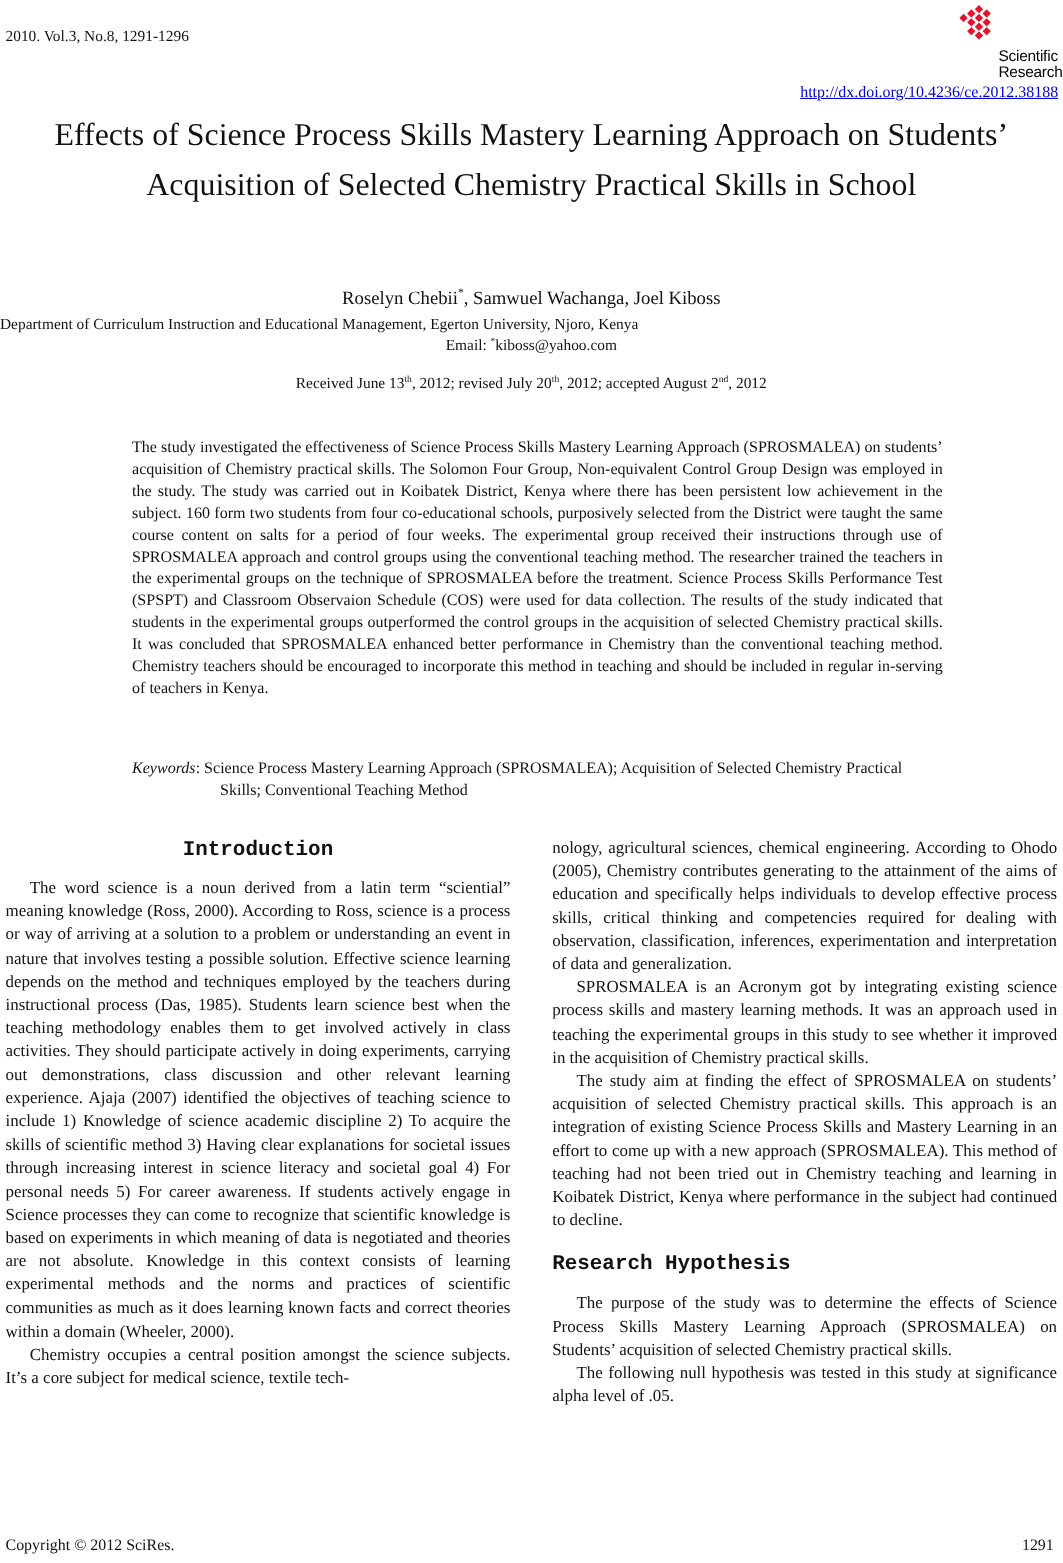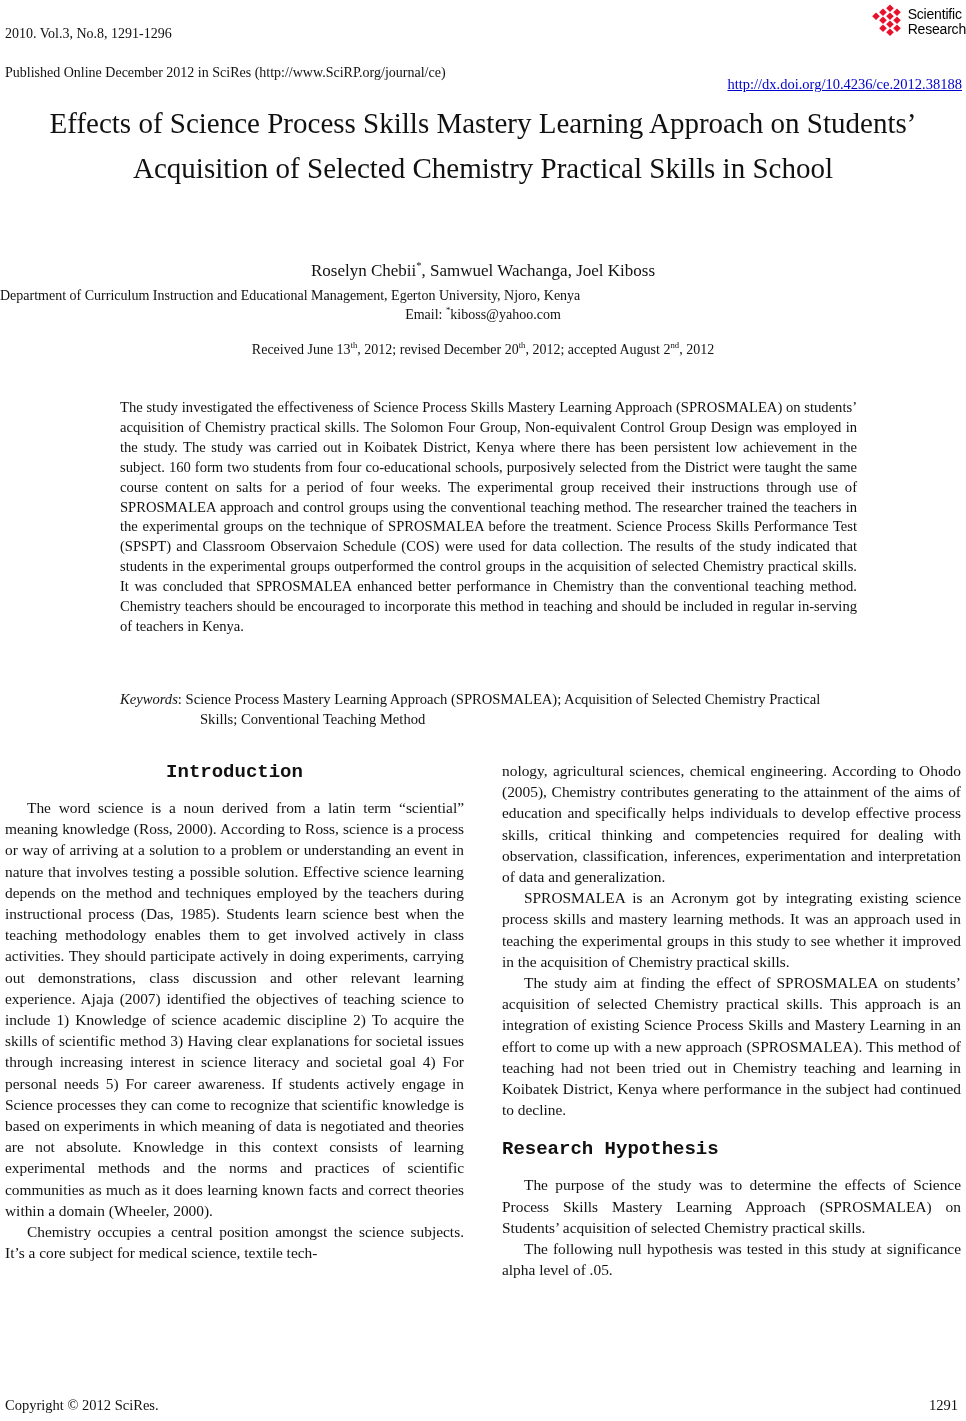--- a/index.html
+++ b/index.html
@@ -17,21 +17,21 @@
     font-size: 14px; line-height: 19.5px; white-space: pre-line;
   }
   .logo {
     position: absolute; top: 3px; right: 0;
     display: flex; align-items: flex-start; gap: 3px;
     overflow: hidden; max-width: 120px;
   }
   .logo-text {
     font-family: "Liberation Sans", sans-serif;
     font-size: 14px; line-height: 14.5px; font-weight: 500;
-    color: #000; padding-top: 4px; letter-spacing: -0.2px;
+    color: #000; padding-top: 4px; letter-spacing: -0.2px; margin-top: 36px;
   }
   .doi {
     position: absolute; top: 40px; right: 4px;
     font-size: 14.5px; color: #0000cc; text-decoration: underline; margin-top: 36px;
   }
 
   
   .title {
     position: absolute; top: 101px; left: 12px; right: 12px;
     text-align: center; font-size: 29px; line-height: 45px; font-weight: 400;
@@ -96,21 +96,20 @@
     position: absolute; top: 1397px; right: 8px; font-size: 14.5px;
   }
 </style>
 </head>
 <body>
 
 <div class="page">
 
   <div class="header-left">
     <div>2010. Vol.3, No.8, 1291-1296</div>
-    <div>Published Online December 2012 in SciRes (http://www.SciRP.org/journal/ce)</div>
   </div>
 
   <div class="logo">
     <svg width="36" height="36" viewBox="0 0 36 36">
       <g fill="#e8112d">
         <path d="M21 1.5 L24.8 5.3 L21 9.1 L17.2 5.3 Z"></path>
         <path d="M28 5.5 L31.8 9.3 L28 13.1 L24.2 9.3 Z"></path>
         <path d="M14 5.5 L17.8 9.3 L14 13.1 L10.2 9.3 Z"></path>
         <path d="M21 9.5 L24.8 13.3 L21 17.1 L17.2 13.3 Z"></path>
         <path d="M28 13.5 L31.8 17.3 L28 21.1 L24.2 17.3 Z"></path>
@@ -136,21 +135,21 @@
     <span>Roselyn Chebii</span><sup>*</sup><span>, Samwuel Wachanga, Joel Kiboss</span>
   </div>
 
   <div class="affiliation">Department of Curriculum Instruction and Educational Management, Egerton University, Njoro, Kenya</div>
 
   <div class="email">
     <span>Email: </span><sup>*</sup><span>kiboss@yahoo.com</span>
   </div>
 
   <div class="received">
-    <span>Received June 13</span><sup>th</sup><span>, 2012; revised December 20</span><sup>th</sup><span>, 2012; accepted August 2</span><sup>nd</sup><span>, 2012</span>
+    <span>Received June 13</span><sup>th</sup><span>, 2012; revised July 20</span><sup>th</sup><span>, 2012; accepted August 2</span><sup>nd</sup><span>, 2012</span>
   </div>
 
   <div class="abstract">The study investigated the effectiveness of Science Process Skills Mastery Learning Approach (SPROSMALEA) on students’ acquisition of Chemistry practical skills. The Solomon Four Group, Non-equivalent Control Group Design was employed in the study. The study was carried out in Koibatek District, Kenya where there has been persistent low achievement in the subject. 160 form two students from four co-educational schools, purposively selected from the District were taught the same course content on salts for a period of four weeks. The experimental group received their instructions through use of SPROSMALEA approach and control groups using the conventional teaching method. The researcher trained the teachers in the experimental groups on the technique of SPROSMALEA before the treatment. Science Process Skills Performance Test (SPSPT) and Classroom Observaion Schedule (COS) were used for data collection. The results of the study indicated that students in the experimental groups outperformed the control groups in the acquisition of selected Chemistry practical skills. It was concluded that SPROSMALEA enhanced better performance in Chemistry than the conventional teaching method. Chemistry teachers should be encouraged to incorporate this method in teaching and should be included in regular in-serving of teachers in Kenya.</div>
 
   <div class="keywords">
     <span class="kw-label">Keywords</span><span>: Science Process Mastery Learning Approach (SPROSMALEA); Acquisition of Selected Chemistry Practical Skills; Conventional Teaching Method</span>
   </div>
 
   <div class="col col-left">
     <h2 class="section centered">Introduction</h2>

